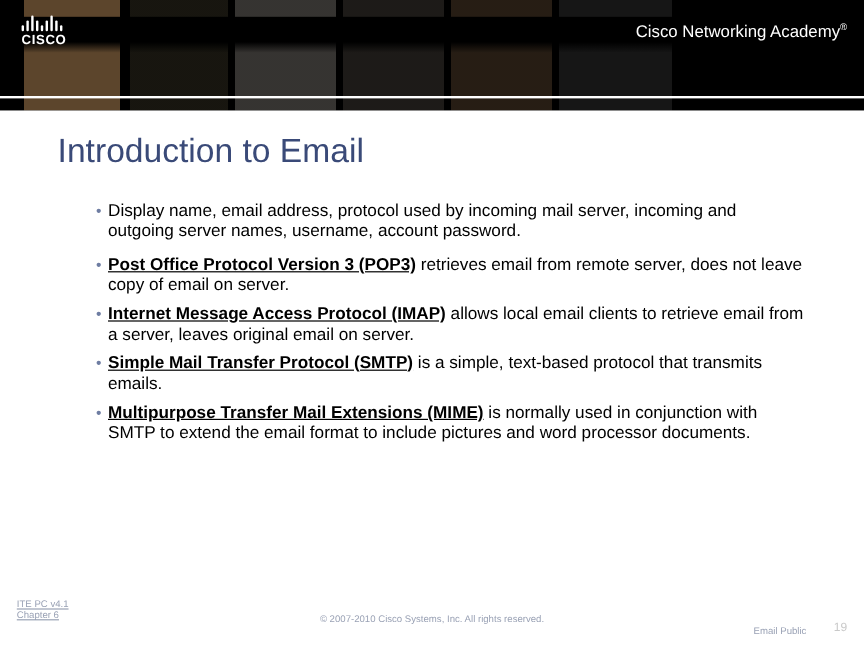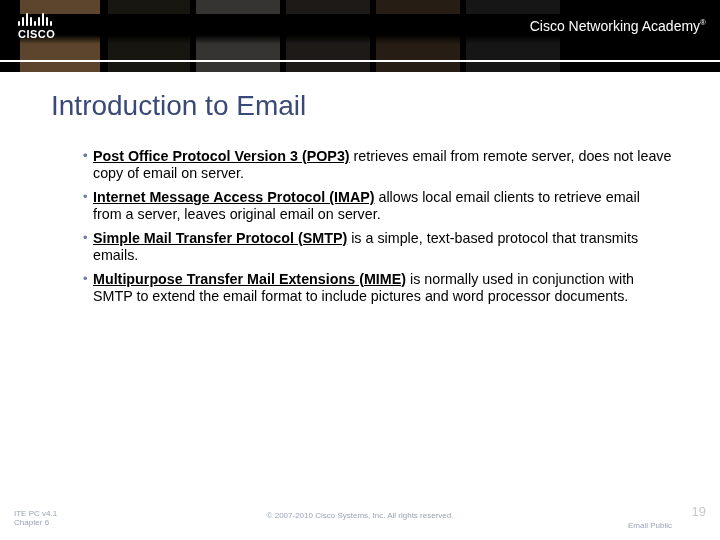--- a/index.html
+++ b/index.html
@@ -5,21 +5,21 @@
   html, body {
     margin: 0;
     padding: 0;
     width: 720px;
     height: 540px;
     font-family: Arial, Helvetica, sans-serif;
     background: #ffffff;
     overflow: hidden;
   }
   .header {
-    height: 72px;
+    height: 92px;
     background: #000;
     position: relative;
     overflow: hidden;
   }
   .header-photo-band {
     position: absolute;
     left: 0; top: 0; right: 0; bottom: 0;
     background:
       linear-gradient(90deg,
         #000 0 20px,
@@ -77,22 +77,21 @@
     font-size: 8px;
     vertical-align: super;
   }
   .header-white-line {
     position: absolute;
     left: 0; right: 0; bottom: 10px;
     height: 2px;
     background: #fff;
   }
   .content {
-    padding: 12px 48px 0 37px;
-    margin-left: 14px;
+    padding: 12px 48px 0 48px;
   }
   h1.slide-title {
     color: #3a4a78;
     font-size: 28px;
     font-weight: normal;
     margin: 6px 0 26px 0;
   }
   .section {
     margin-bottom: 10px;
   }
@@ -132,37 +131,38 @@
   ul.bullets li b { font-weight: bold; text-decoration: underline; }
   .footer {
     position: absolute;
     left: 0; right: 0; bottom: 0;
     height: 26px;
     font-size: 8px;
     color: #9aa2b5;
   }
   .footer .left {
     position: absolute;
-    left: 14px; bottom: 12px;
+    left: 14px; bottom: 22px;
     line-height: 1.2;
+    text-decoration: underline;
   }
   .footer .center {
     position: absolute;
     left: 0; right: 0; bottom: 20px;
     text-align: center;
   }
   .footer .pub {
     position: absolute;
     right: 48px; bottom: 10px;
   }
   .footer .pagenum {
     position: absolute;
-    right: 14px; bottom: 21px;
+    right: 14px; bottom: 11px;
     color: #c9c9c9;
-    font-size: 13px;
+    font-size: 10px;
   }
 </style>
 </head>
 <body>
 
 <div class="header">
   <div class="header-photo-band"></div>
   <div class="header-black-bar"></div>
 
   <div class="cisco-logo">
@@ -186,21 +186,21 @@
 
   <div class="header-white-line"></div>
 </div>
 
 <div class="content">
   <h1 class="slide-title">Introduction to Email</h1>
 
   <div class="section">
     <ul class="bullets">
       <li>
-        <span class="dot">•</span>
+        <span class="dot">•</span><span>Display name, email address, protocol used by incoming mail server, incoming and outgoing server names, username, account password.</span>
       </li>
     </ul>
   </div>
 
   <div class="section">
     <ul class="bullets">
       <li>
         <span class="dot">•</span><b>Post Office Protocol Version 3 (POP3)</b><span> retrieves email from remote server, does not leave copy of email on server.</span>
       </li>
       <li>

